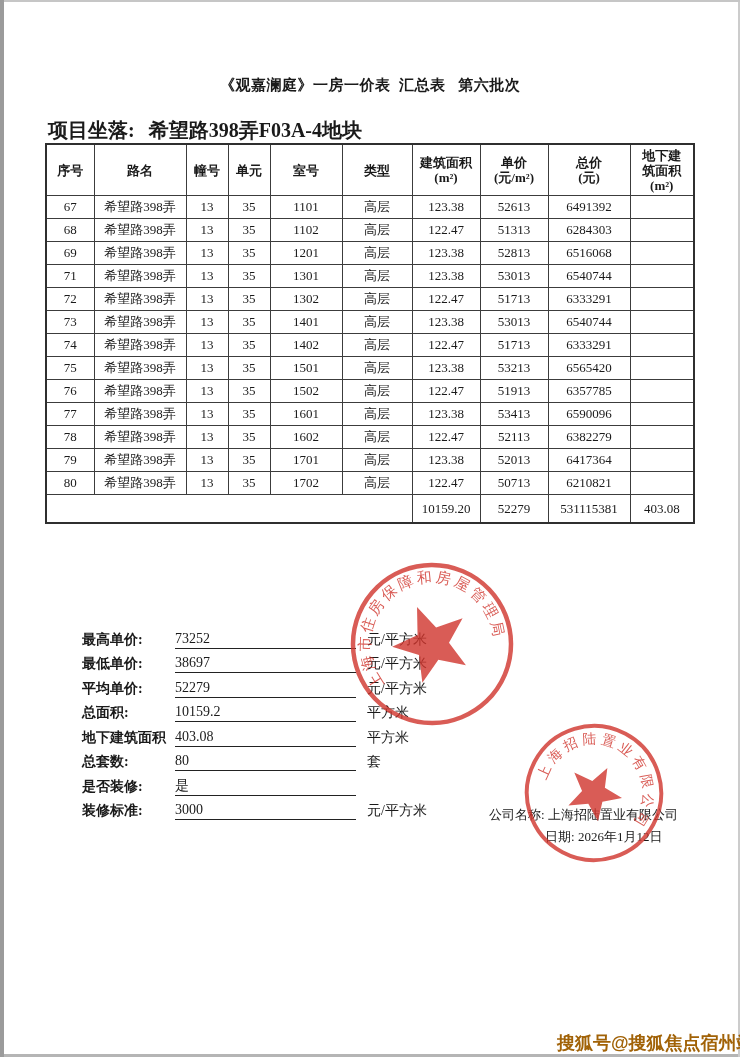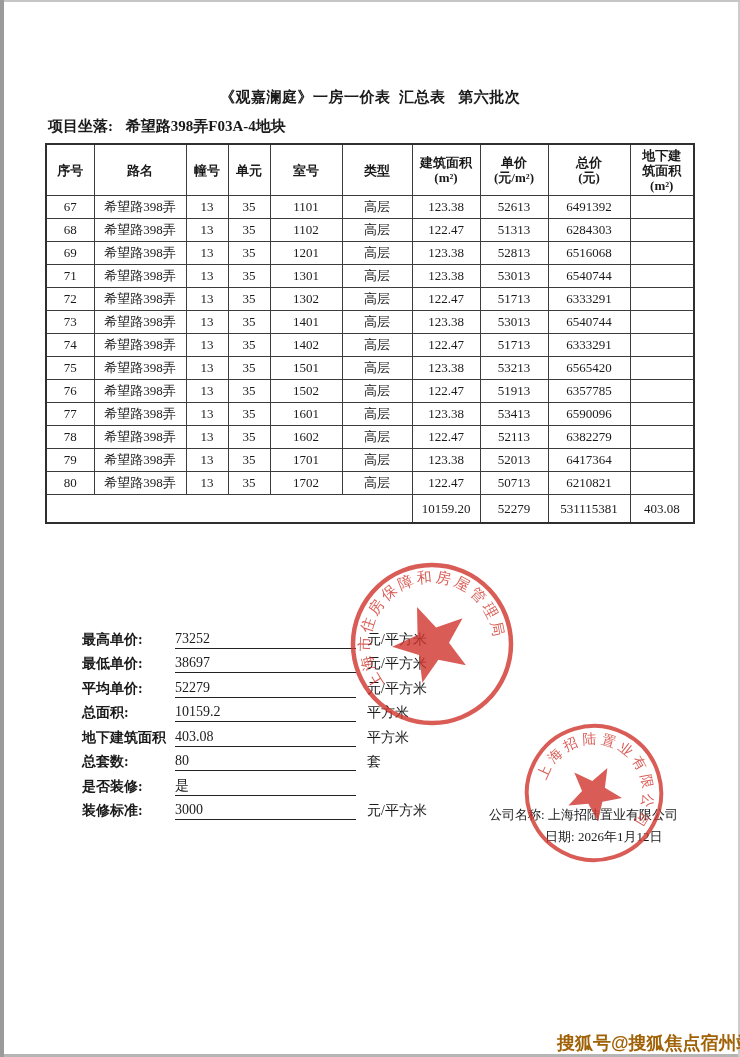--- a/index.html
+++ b/index.html
@@ -5,24 +5,24 @@
   html,body{margin:0;padding:0;}
   body{
     width:740px;height:1057px;background:#ffffff;
     font-family:"Liberation Serif","DejaVu Serif",serif;color:#1a1a1a;
   }
   .page{
     position:relative;width:740px;height:1057px;background:#ffffff;overflow:hidden;
     box-shadow: inset 4px 0 0 #9b9b9b, inset 0 2px 0 #c6c6c6, inset -2px 0 0 #cccccc, inset 0 -3px 0 #b5b5b5;
   }
   .title{
-    position:absolute;top:88px;left:0;width:100%;text-align:center;
+    position:absolute;top:76px;left:0;width:100%;text-align:center;
     font-size:15px;font-weight:bold;letter-spacing:.5px;white-space:pre;
   }
-  .location{position:absolute;top:117px;left:48px;font-size:15px;font-weight:bold;}
+  .location{position:absolute;top:117px;left:48px;font-size:20px;font-weight:bold;}
   .location .loc-value{margin-left:9px;}
 
   table.price-table{
     position:absolute;left:45px;top:143px;width:648px;
     border-collapse:collapse;table-layout:fixed;
     font-size:13px;text-align:center;border:2px solid #2f2f2f;
   }
   .price-table th,.price-table td{
     border:1px solid #3c3c3c;padding:0;overflow:hidden;white-space:nowrap;
   }

